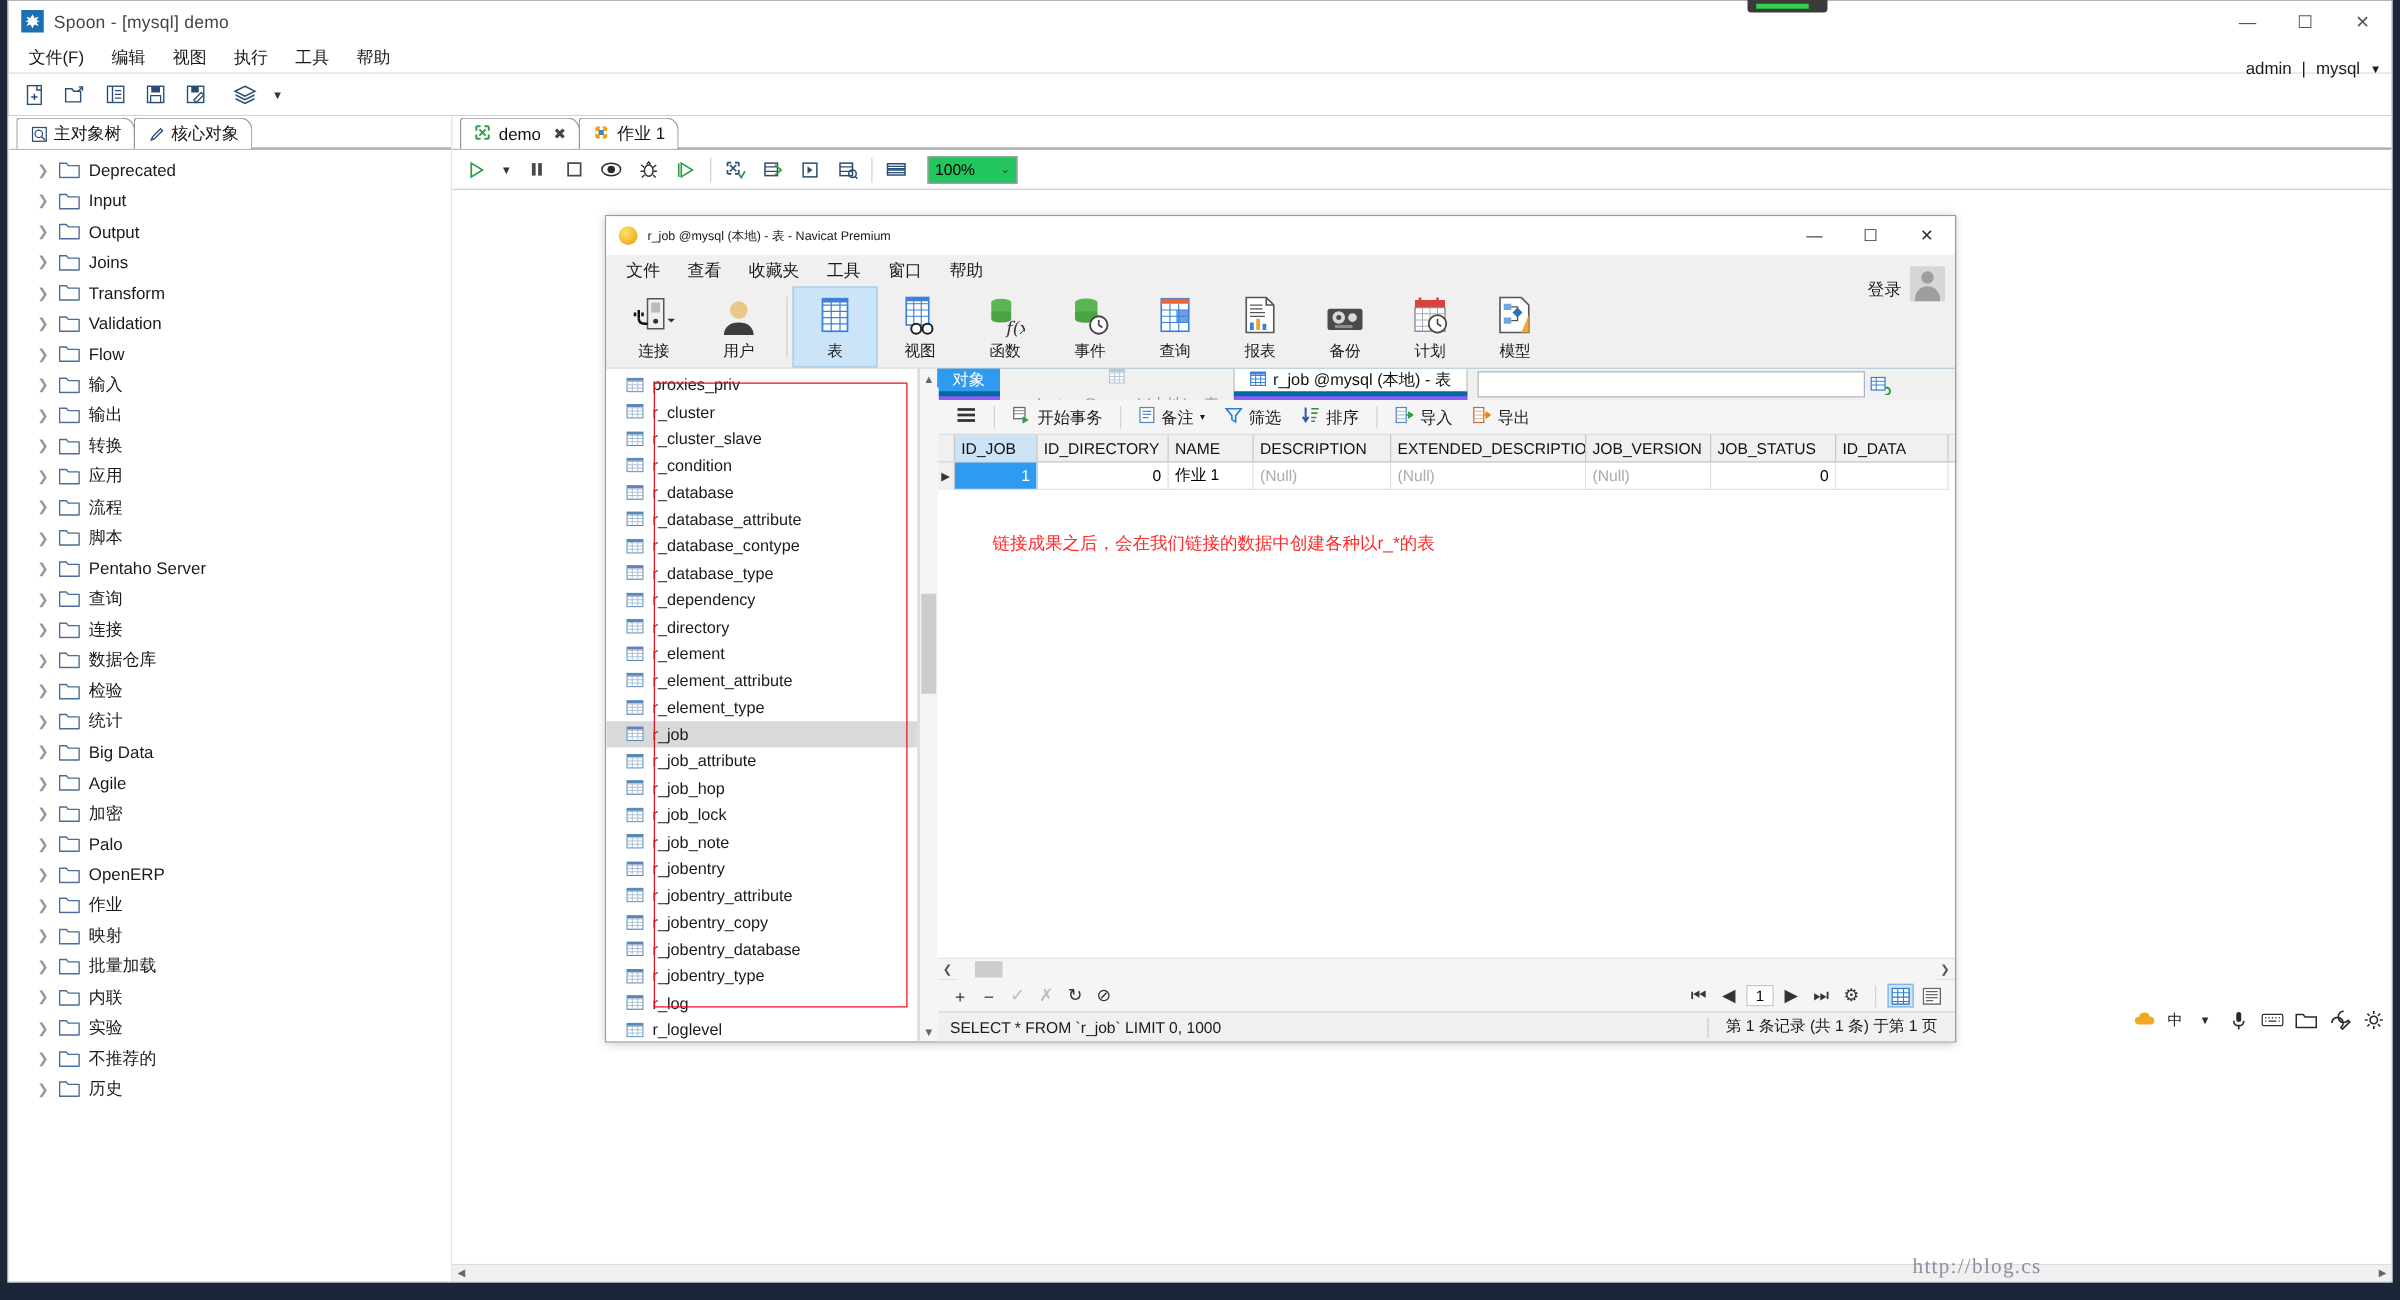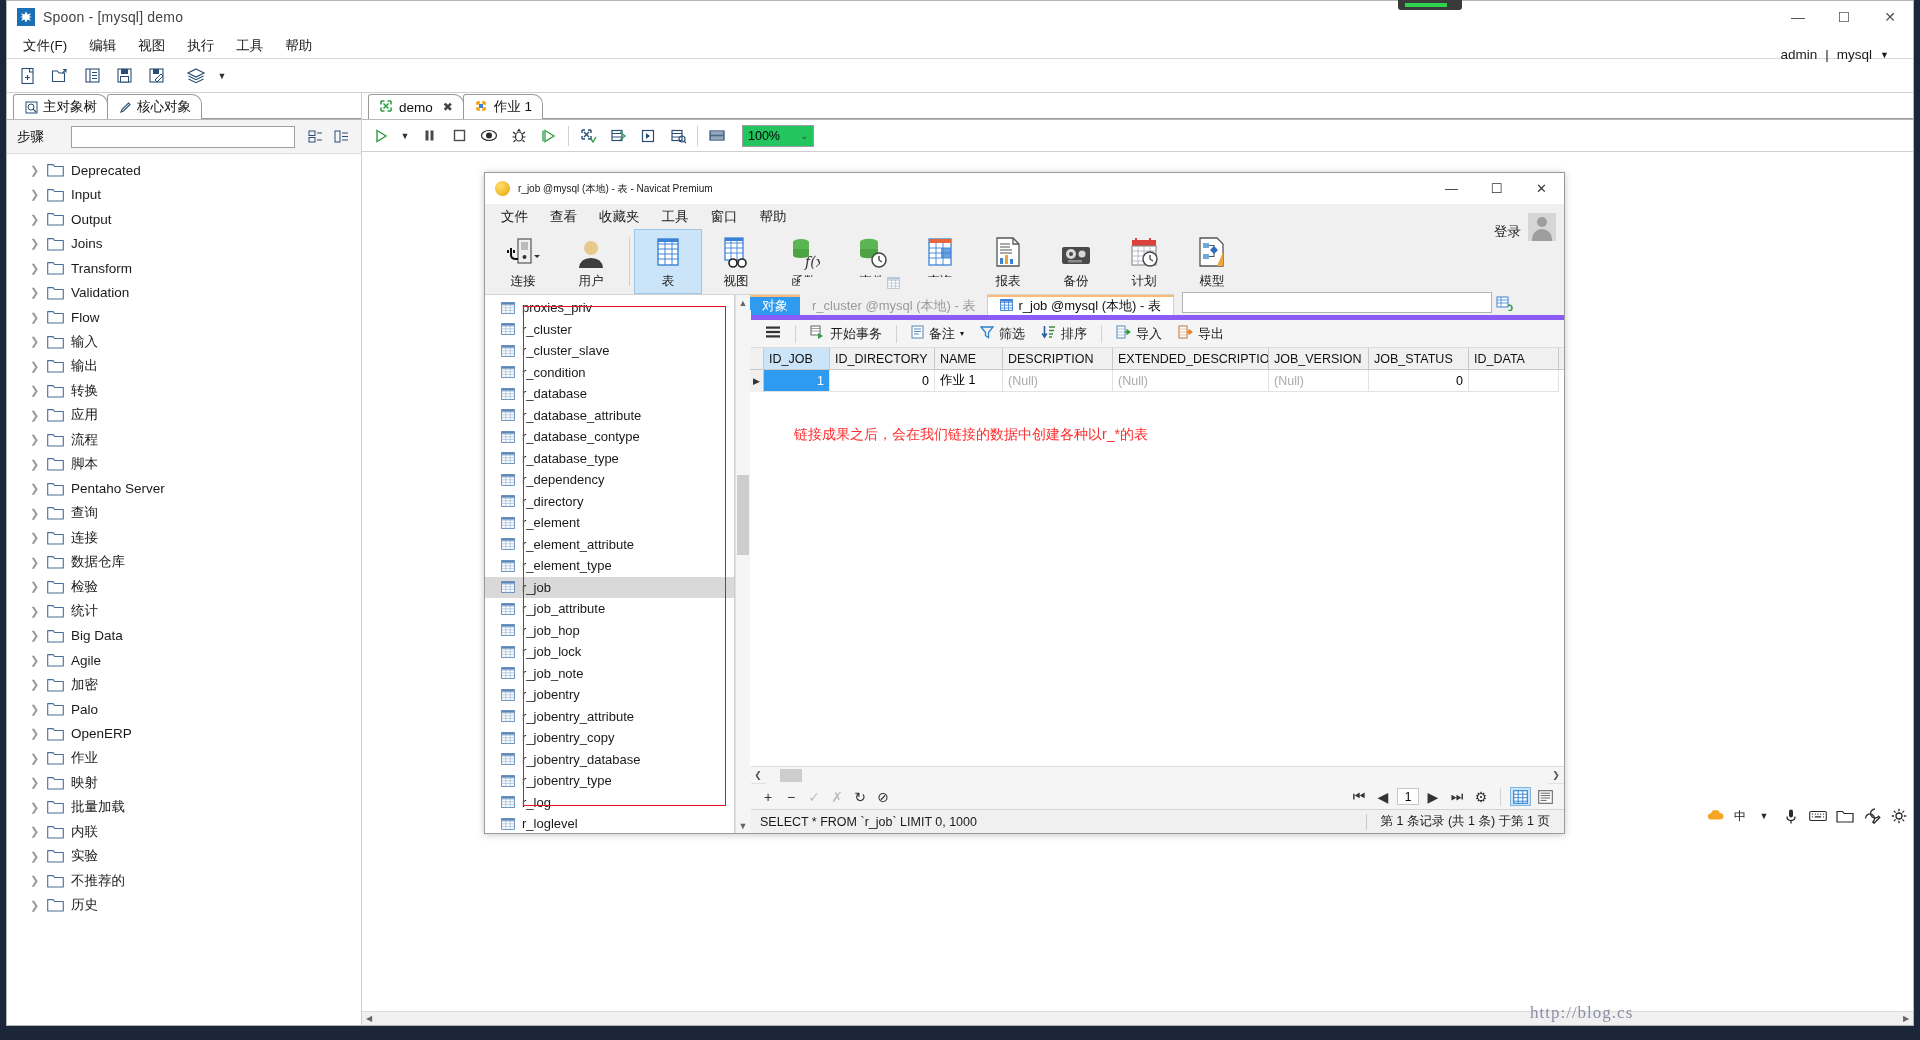--- a/index.html
+++ b/index.html
@@ -47,21 +47,21 @@
     background: #ffffff; flex: none;
   }
   .tb-ico {
     width: 26px; height: 26px; display: flex; align-items: center;
     justify-content: center; color: #2a4e73;
   }
   .tb-sep { width:1px; height:20px; background:#d0d0d0; margin:0 2px;}
   .tb-caret { font-size: 9px; color: #333; width:14px; text-align:center;}
 
   .spoon-userbar {
-    position: absolute; right: 24px; top: 46px;
+    position: absolute; right: 8px; top: 46px;
     font-size: 13.5px; color: #1a1a1a; display: flex; align-items: center; gap: 8px;
   }
 
   .spoon-body { flex: 1; display: flex; min-height: 0; background: #fff; }
 
   
   .left-panel {
     width: 355px; flex: none; display: flex; flex-direction: column;
     border-right: 1px solid #cfcfcf; background: #fff;
   }
@@ -170,22 +170,22 @@
   .nv-obj.sel { background:#d9d9d9;}
   .tbl-ico { width:14px; height:12px; flex:none;}
 
   .nv-sbar { width: 15px; background:#f5f5f5; border-left:1px solid #e0e0e0;
      display:flex; flex-direction:column; align-items:center;}
   .nv-sbar .ar { height:15px; font-size:9px; color:#666; display:flex;align-items:center;}
   .nv-sbar .tr { flex:1; width:15px; background:#f5f5f5; position:relative;}
   .nv-sbar .th { position:absolute; left:1px; width:12px; background:#cdcdcd;}
 
   .nv-content { flex:1; display:flex; flex-direction:column; min-width:0; background:#fff;}
-  .nv-tabs { height: 25px; display:flex; align-items:flex-end; background:#fdba74;
-     border-bottom:5px solid #8b5cf6; flex:none;}
+  .nv-tabs { height: 25px; display:flex; align-items:flex-start; background:#0369a1;
+     border-bottom:3px solid #8b5cf6; flex:none;}
   .nv-tab { display:flex; align-items:center; gap:5px; padding:0 12px; font-size:13px;}
   .nv-tab.obj { background:#2e9bf0; color:#fff; font-weight:normal;}
   .nv-tab.dim { color:#9a9a9a; background:#f0f0f0;flex-direction:column;}
   .nv-tab.cur { background:#fff; color:#111; border-left:1px solid #cfcfcf;
      border-right:1px solid #cfcfcf; position:relative; top:0;}
   .nv-tab-fill { flex:1; background:#f0f0f0;}
   .nv-searchbox { width: 310px; height:21px; margin:2px 0; background:#fff;
      border:1px solid #b3b3b3; }
   .nv-searchbtn { width: 26px; display:flex; align-items:center; justify-content:center; }
 
@@ -353,39 +353,20 @@
             <span class="lp-icon-sq">
               <svg width="13" height="13" viewBox="0 0 13 13">
                   <path d="M2 11 L3 8.5 L9.5 2 L11 3.5 L4.5 10 Z" fill="none" stroke="#2a4e73" stroke-width="1.1"></path>
                 </svg>
             </span>
             <span>核心对象</span>
           </div>
           <div class="lp-tab-fill"></div>
         </div>
 
-        <div class="lp-search-row">
-          <div class="lp-search-label">步骤</div>
-          <input class="lp-search-input" type="text" value="" style="">
-          <div class="lp-search-btns">
-            <div class="lp-sbtn">
-              <svg width="15" height="15" viewBox="0 0 15 15">
-                  <rect x="1" y="2" width="6" height="4.5" fill="none" stroke="#2a4e73" stroke-width="1"></rect>
-                  <rect x="1" y="8.5" width="6" height="4.5" fill="none" stroke="#2a4e73" stroke-width="1"></rect>
-                  <path d="M9 4 h5 M9 11 h5" stroke="#2a4e73" stroke-width="1"></path>
-                </svg>
-            </div>
-            <div class="lp-sbtn">
-              <svg width="15" height="15" viewBox="0 0 15 15">
-                  <rect x="1" y="2" width="5" height="11" fill="none" stroke="#2a4e73" stroke-width="1"></rect>
-                  <path d="M8 4 h6 M8 7.5 h6 M8 11 h6" stroke="#2a4e73" stroke-width="1"></path>
-                </svg>
-            </div>
-          </div>
-        </div>
 
         <div class="tree">
 
         <div class="tree-item">
               <span class="tw">❯</span>
               <span class="folder-ico"><svg width="17" height="14" viewBox="0 0 17 14">
                   <path d="M.7 13 V1.6 h5.4 l1.5 1.9 h8.7 V13 z" fill="#ffffff" stroke="#4a6e96" stroke-width="1.1" stroke-linejoin="round"></path>
                 </svg></span>
               <span>Deprecated</span>
             </div>

